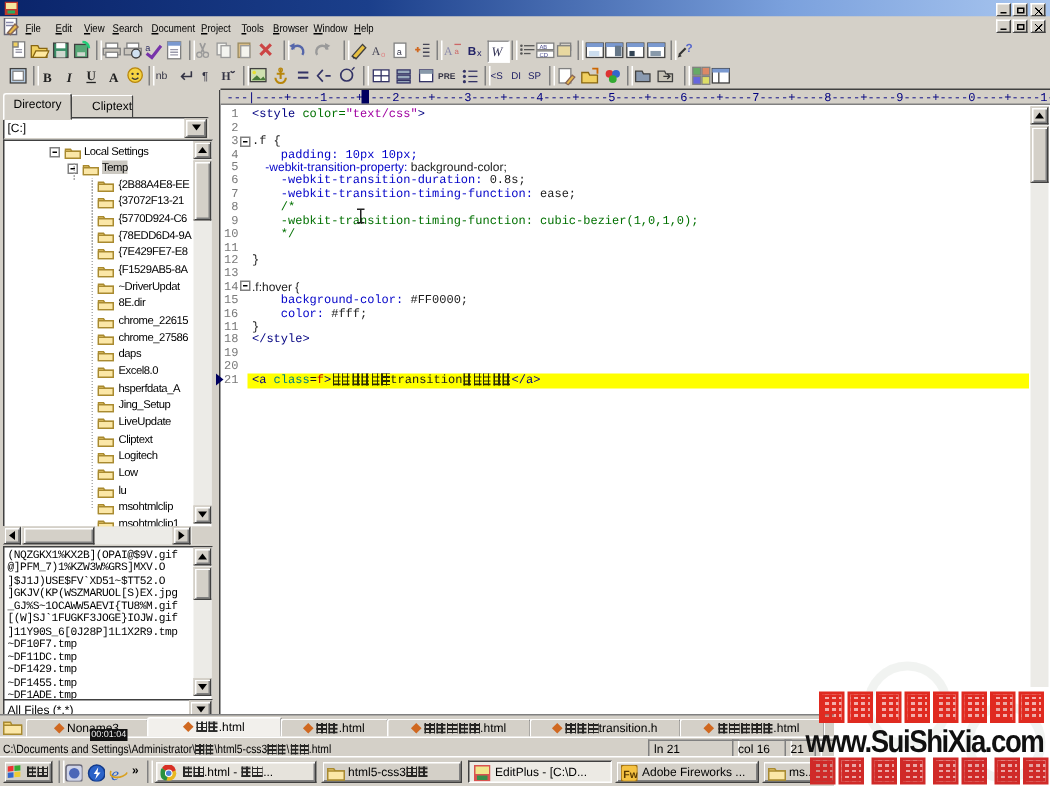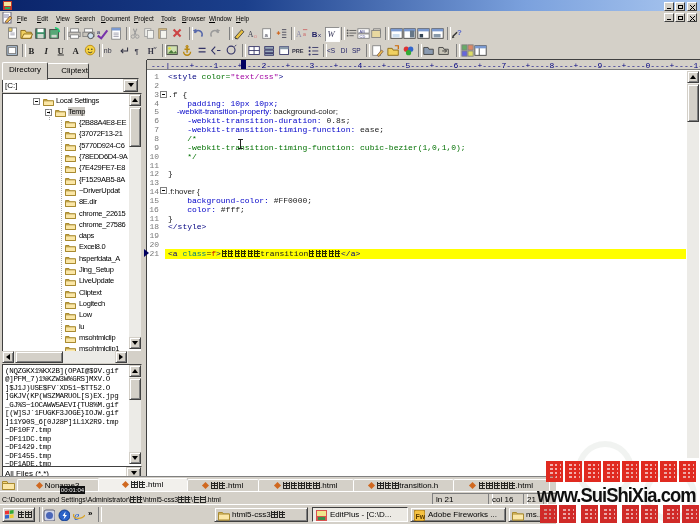--- a/index.html
+++ b/index.html
@@ -754,20 +754,26 @@
     <svg class="abs" style="left:58px;top:4px" width="12" height="12">
       <circle cx="6.5" cy="6.5" r="5.5" fill="#2a62c8" stroke="#123a8a"></circle>
       <path d="M7.5 2.5 L4.5 7 h2 L5.5 10.5 L9 6 h-2z" fill="#fff"></path>
     </svg>
     <svg class="abs" style="left:73px;top:4px" width="12" height="12">
       <text x="1" y="11" font-size="12" font-style="italic" fill="#2a62c8" font-family="Liberation Serif">e</text>
       <path d="M1 5 a6 3.5 -15 1 0 11 1" fill="none" stroke="#d8a020" stroke-width="1.2"></path>
     </svg>
     <div class="abs" style="left:88px;top:4px;font-size:8px;font-weight:bold">»</div>
     <div class="abs" style="left:98px;top:2px;width:2px;height:15px;border-left:1px solid #808080;border-right:1px solid #fff"></div>
+    <div class="abs btn3" style="left:103px;top:2px;width:108px;height:15px;box-sizing:border-box;background:#e6e3dc;font-size:8px;padding:2px 0 0 17px;white-space:nowrap;overflow:hidden"><svg style="position:absolute;left:3px;top:2px" width="11" height="11">
+        <circle cx="5.5" cy="5.5" r="5" fill="#e8b820"></circle>
+        <path d="M5.5 5.5 L1 2 A5 5 0 0 1 10.2 3.5z" fill="#d83025"></path>
+        <path d="M5.5 5.5 L1 2 A5 5 0 0 0 4 10.4z" fill="#2a9140"></path>
+        <circle cx="5.5" cy="5.5" r="2.2" fill="#4a84d8" stroke="#fff" stroke-width="0.7"></circle>
+      </svg><i class="c" style="width:6.5px;height:7px"></i><i class="c" style="width:6.5px;height:7px"></i>.html - <i class="c" style="width:6.5px;height:7px"></i><i class="c" style="width:6.5px;height:7px"></i>...</div>
     <div class="abs btn3" style="left:214px;top:2px;width:94px;height:15px;box-sizing:border-box;font-size:8px;padding:2px 0 0 17px;white-space:nowrap;overflow:hidden"><svg style="position:absolute;left:3px;top:3px" width="12" height="10">
         <path d="M0.5 1.5 h4 l1 1.5 h6 v6 h-11z" fill="#f4d67a" stroke="#a98a30"></path>
         <path d="M0.5 3 h11 v6 h-11z" fill="#fbe7a7" stroke="#a98a30"></path>
       </svg>html5-css3<i class="c" style="width:6.5px;height:7px"></i><i class="c" style="width:6.5px;height:7px"></i></div>
     <div class="abs" style="left:312px;top:2px;width:96px;height:15px;box-sizing:border-box;background:#eceae4;border:1px solid;border-color:#404040 #fff #fff #404040;font-size:8px;padding:2px 0 0 17px;white-space:nowrap;overflow:hidden"><svg style="position:absolute;left:3px;top:2px" width="11" height="11">
         <rect x="0" y="0" width="11" height="11" fill="#d9534f"></rect>
         <rect x="1" y="1" width="9" height="5" fill="#f0e68c"></rect>
         <rect x="2" y="7" width="7" height="3" fill="#3a8f4a"></rect>
       </svg>EditPlus - [C:\D...</div>
     <div class="abs btn3" style="left:410px;top:2px;width:96px;height:15px;box-sizing:border-box;font-size:8px;padding:2px 0 0 17px;white-space:nowrap;overflow:hidden"><svg style="position:absolute;left:3px;top:2px" width="11" height="11">

